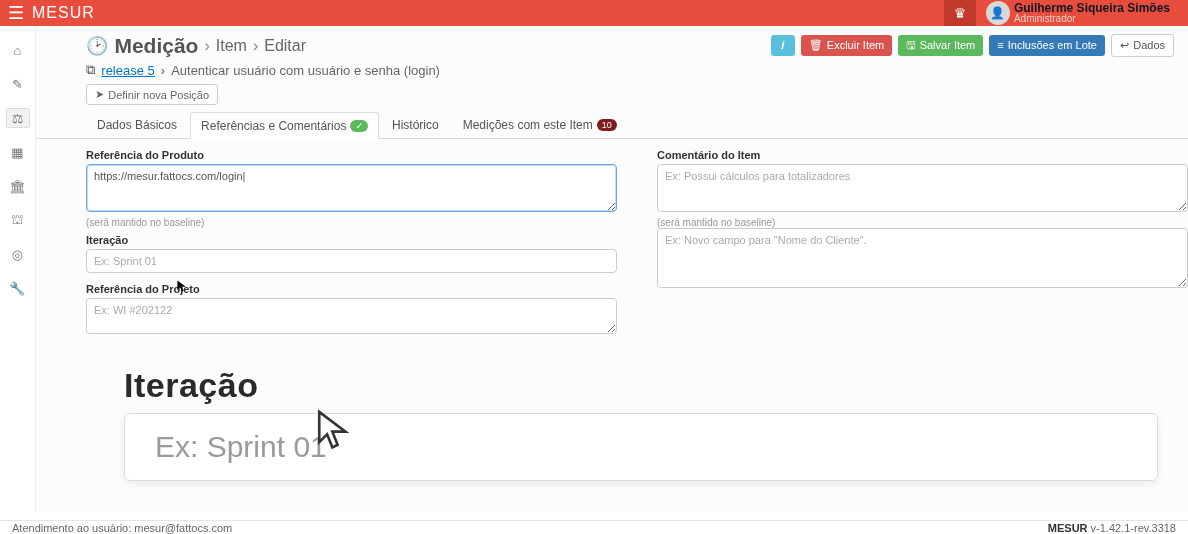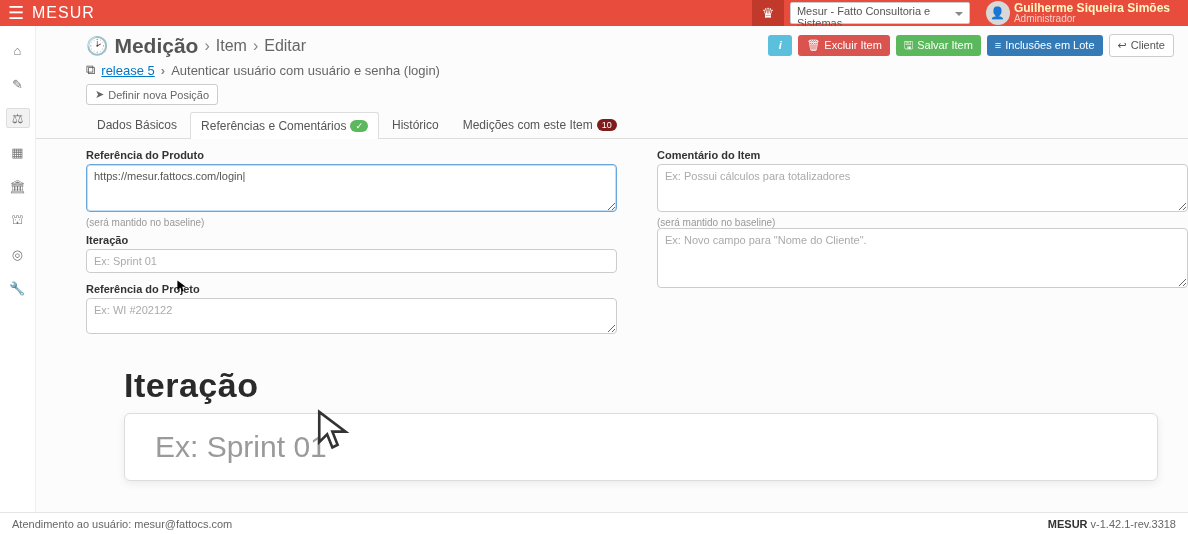--- a/index.html
+++ b/index.html
@@ -9,21 +9,21 @@
   
   .topbar { background:#e84c3d; color:#fff; height:26px; display:flex; align-items:center; }
   .menu-btn { width:32px; text-align:center; font-size:18px; cursor:pointer; }
   .brand { font-size:16px; letter-spacing:1px; font-weight:400; }
   .topbar-right { margin-left:auto; display:flex; align-items:center; height:100%; }
   .crown-badge { width:32px; height:26px; background:#c0392b; display:flex; align-items:center; justify-content:center; font-size:14px; }
   .tenant-select { height:22px; width:180px; margin:0 6px; background:#fff; border:1px solid #ccc; color:#555; font-size:11px; padding:2px 18px 2px 6px; border-radius:2px; position:relative; }
   .tenant-select::after { content:""; position:absolute; right:6px; top:9px; border:4px solid transparent; border-top-color:#888; }
   .avatar { width:24px; height:24px; border-radius:50%; background:#d8d8d8; margin:0 4px 0 10px; display:flex; align-items:center; justify-content:center; font-size:12px; color:#888;}
   .user-block { display:flex; flex-direction:column; line-height:1; padding-right:18px; }
-  .user-name { font-size:12px; font-weight:bold; color:#fef9c3;}
+  .user-name { font-size:12px; font-weight:bold; color:#0f172a;}
   .user-role { font-size:10px; color:#f5d0cb; }
 
   
   .shell { display:flex; height:calc(100% - 26px - 22px); }
   .sidebar { width:36px; background:#fff; border-right:1px solid #eee; display:flex; flex-direction:column; align-items:center; padding-top:14px; gap:14px; color:#777; font-size:13px; }
   .sidebar .side-item { width:24px; height:20px; display:flex; align-items:center; justify-content:center; cursor:pointer; }
   .sidebar .side-item.active { background:#f2f2f2; border:1px solid #ddd; border-radius:2px; }
 
   .content { flex:1; background:#fcfcfd; position:relative; }
 
@@ -66,41 +66,38 @@
   ::placeholder { color:#aaa; }
 
   
   .zoom-overlay { position:absolute; left:88px; top:340px; right:30px; }
   .zoom-label { font-size:34px; font-weight:bold; color:#2a2a2a; letter-spacing:0.5px;}
   .zoom-field { margin-top:8px; padding:16px 30px; font-size:30px; color:#9a9a9a; border:1px solid #ddd; border-radius:6px; background:#fff; box-shadow:0 3px 8px rgba(0,0,0,0.07); }
   .zoom-cursor { position:absolute; left:190px; top:42px; }
   .zoom-cursor svg { width:42px; height:42px; }
 
   
-  .footer { position:absolute; left:0; right:0; bottom:0; height:22px; border-top:1px solid #e5e5e5; color:#666; font-size:11px; display:flex; align-items:center; padding:0 12px; background:#fff;}
+  .footer { position:absolute; left:0; right:0; bottom:0; height:14px; border-top:1px solid #e5e5e5; color:#666; font-size:11px; display:flex; align-items:center; padding:0 12px; background:#fff;}
   .footer .right { margin-left:auto;padding-left:48px; }
   .footer strong { color:#333; }
 
   .cursor-small { position:absolute; left:140px; top:253px; pointer-events:none;}
   .cursor-small svg { width:14px; height:14px; }
 </style>
 </head>
 <body>
 
 <div class="topbar">
   <div class="menu-btn">
     <span>☰</span>
   </div>
   <div class="brand">MESUR</div>
   <div class="topbar-right">
     <div class="crown-badge">
       <span>♛</span>
-    </div>
-    <div class="tenant-select">
-      <span>Mesur - Fatto Consultoria e Sistemas</span>
     </div>
     <div class="avatar">
       <span>👤</span>
     </div>
     <div class="user-block">
       <span class="user-name">Guilherme Siqueira Simões</span>
       <span class="user-role">Administrador</span>
     </div>
   </div>
 </div>
@@ -156,21 +153,21 @@
         <button class="btn btn-success">
             <span>🖫</span>
             <span>Salvar Item</span>
           </button>
         <button class="btn btn-primary">
             <span>≡</span>
             <span>Inclusões em Lote</span>
           </button>
         <button class="btn btn-default">
             <span>↩</span>
-            <span>Cliente</span>
+            <span>Dados</span>
           </button>
       </div>
     </div>
 
     <div class="subcrumb">
       <span class="cube-icon">⧉</span>
       <a href="#">release 5</a>
       <span class="sep2">›</span>
       <span>Autenticar usuário com usuário e senha (login)</span>
     </div>

